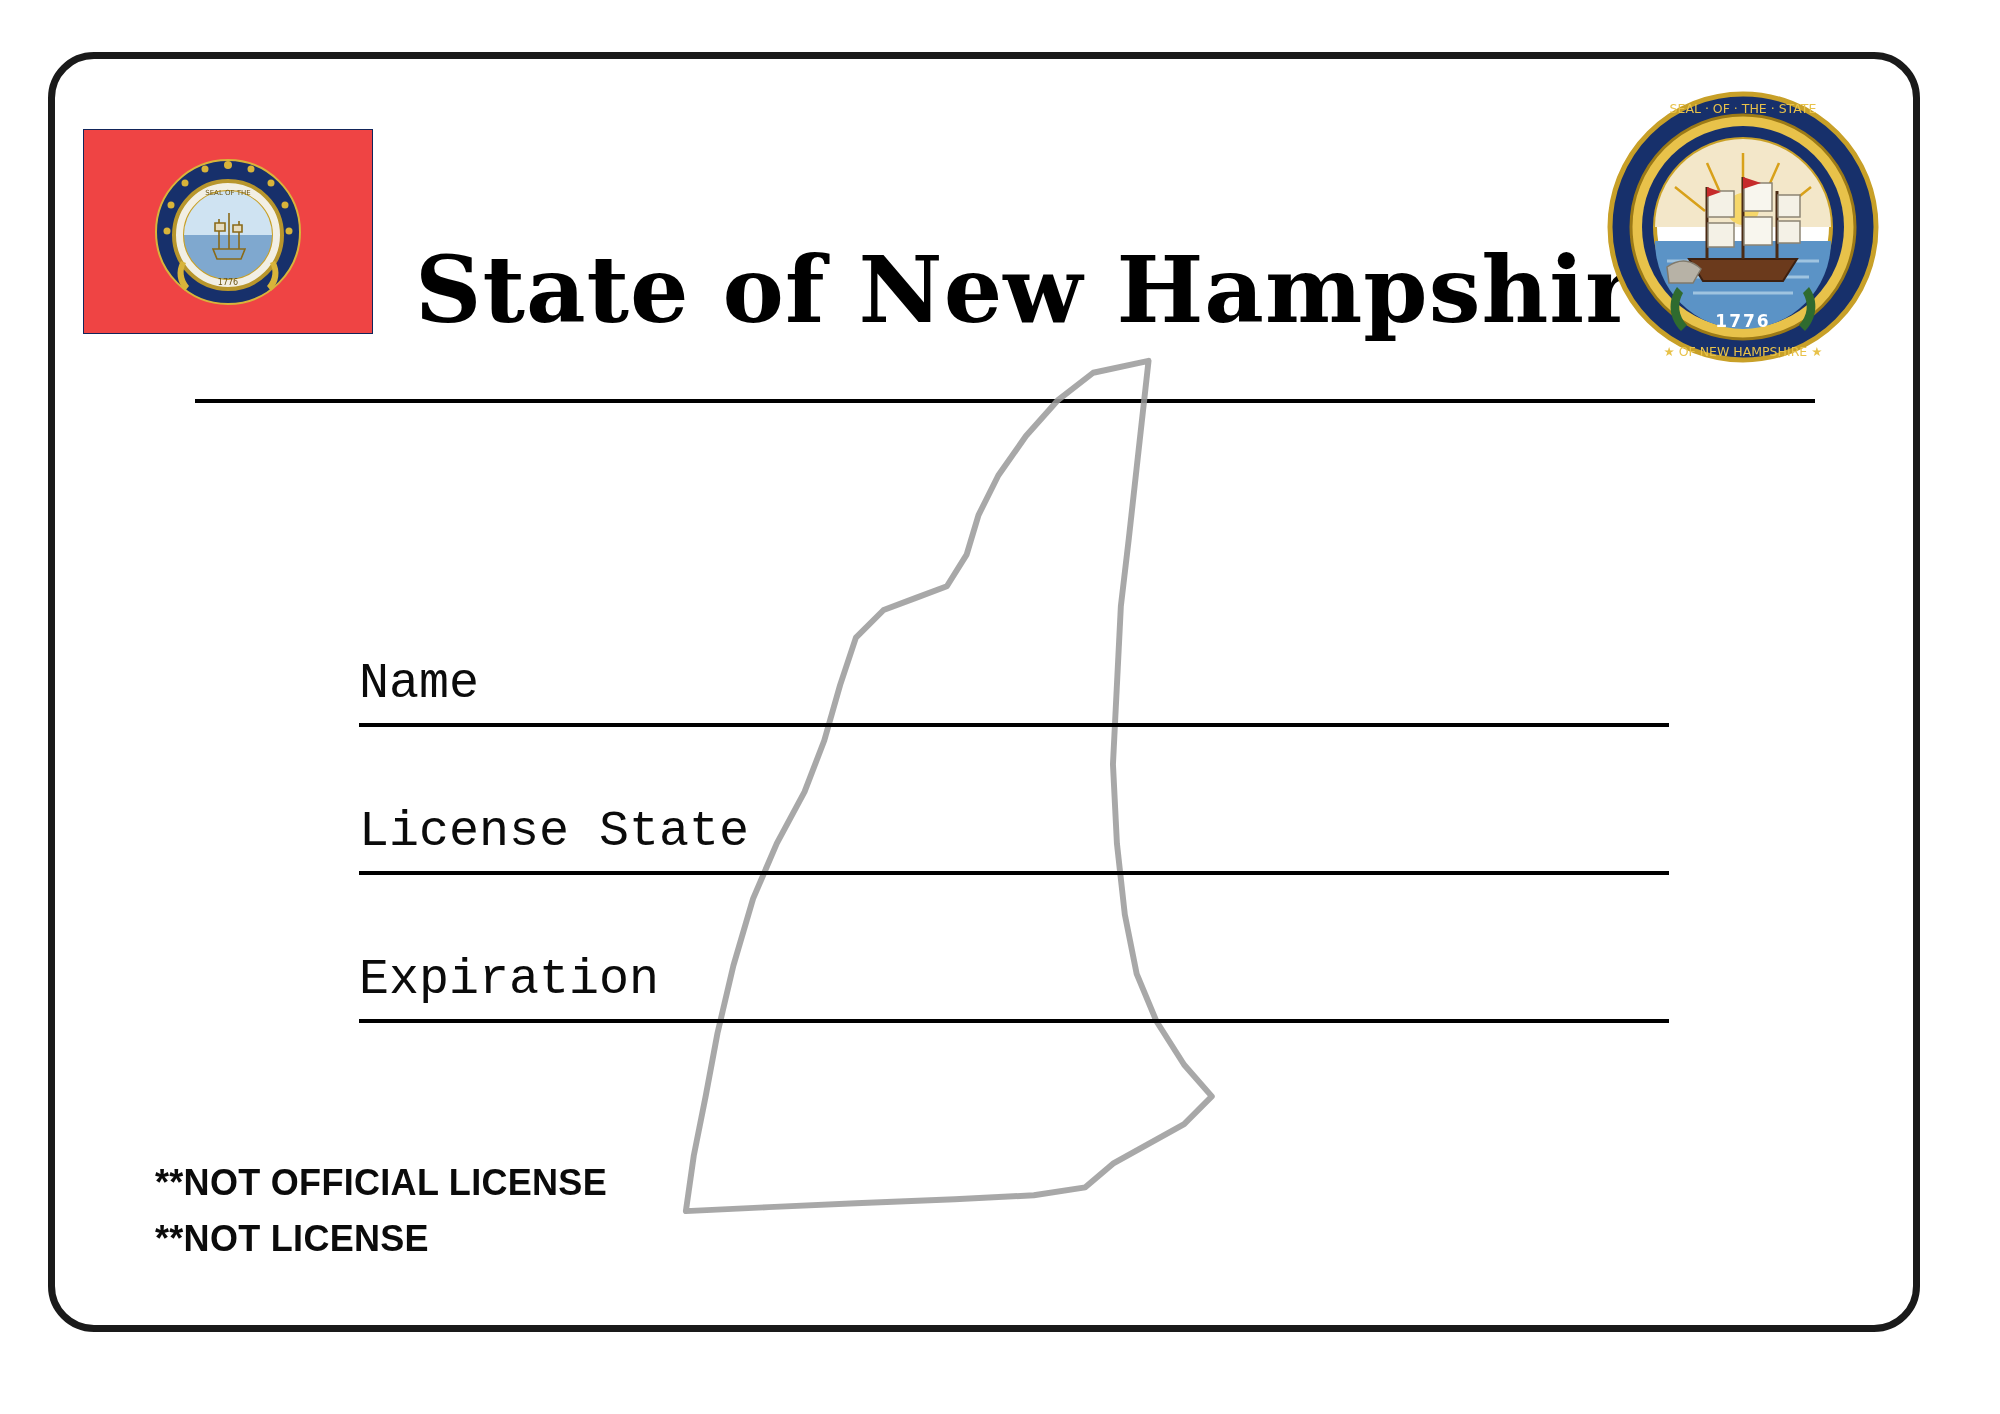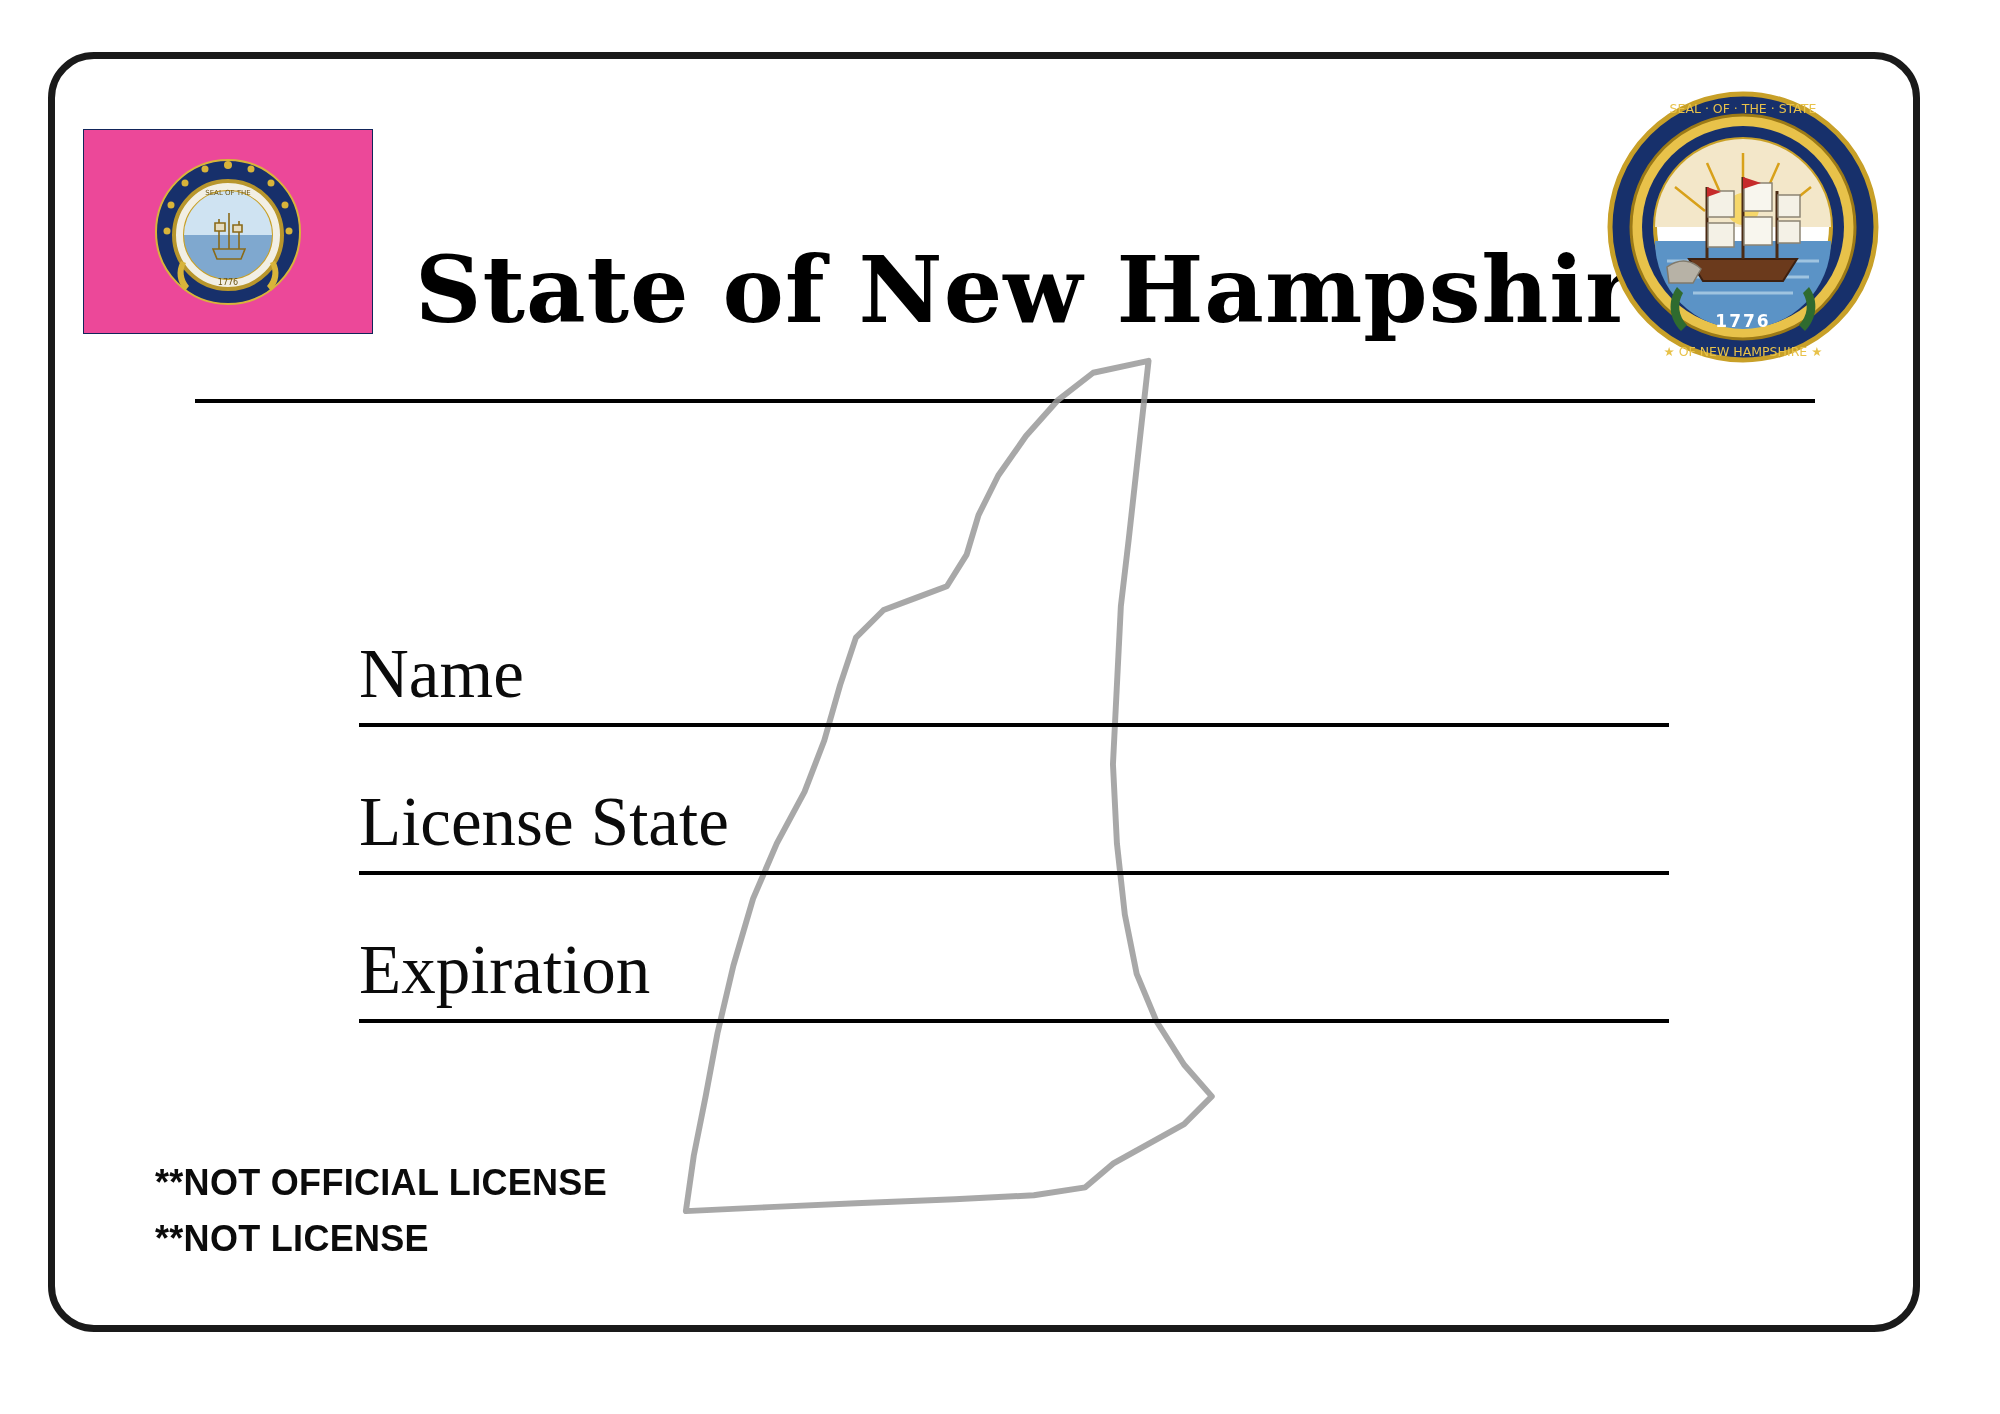--- a/index.html
+++ b/index.html
@@ -27,21 +27,21 @@
     overflow: hidden;
   }
 
   
   .flag {
     position: absolute;
     left: 28px;
     top: 70px;
     width: 290px;
     height: 205px;
-    background: #ec4899;
+    background: #ef4444;
     border: 1px solid #12255a;
     box-sizing: border-box;
   }
   .flag-seal {
     position: absolute;
     left: 50%;
     top: 50%;
     transform: translate(-50%, -50%);
     width: 150px;
     height: 150px;
@@ -97,24 +97,24 @@
     width: 1100px;
   }
   .field {
     position: relative;
     height: 148px;
   }
   .field-label {
     position: absolute;
     left: 56px;
     bottom: 18px;
-    font-size: 69px;
+    font-size: 50px;
     line-height: 1;
     color: #0b0b0b;
-    font-family: Liberation Serif, serif;
+    font-family: Liberation Mono, monospace;
     white-space: nowrap;
   }
   .field-line {
     position: absolute;
     left: 56px;
     bottom: 0;
     width: 1310px;
     height: 0;
     border-top: 4px solid #000000;
   }

